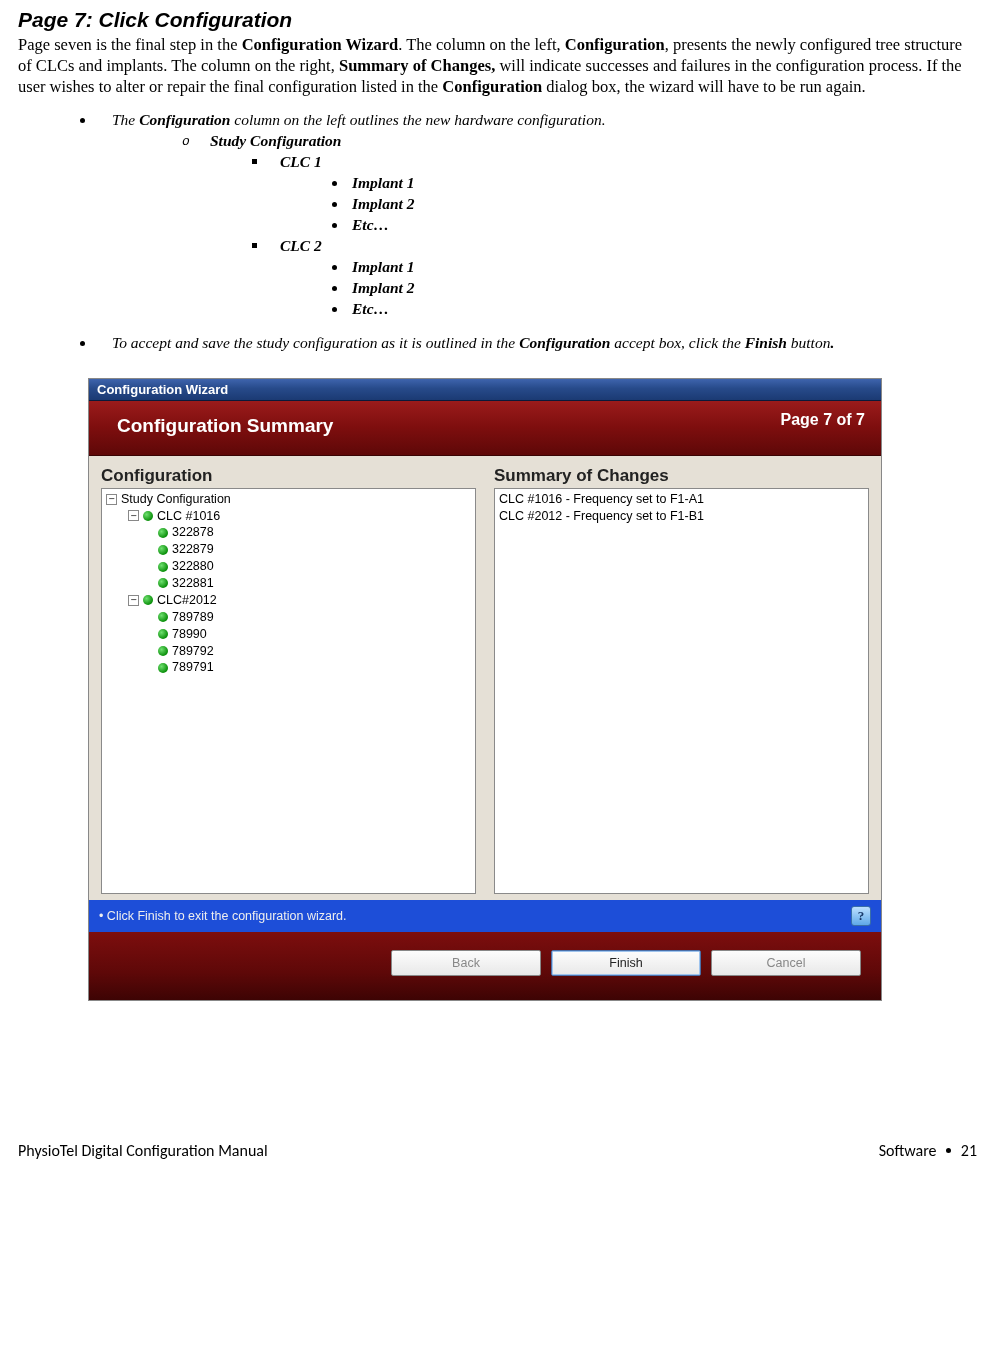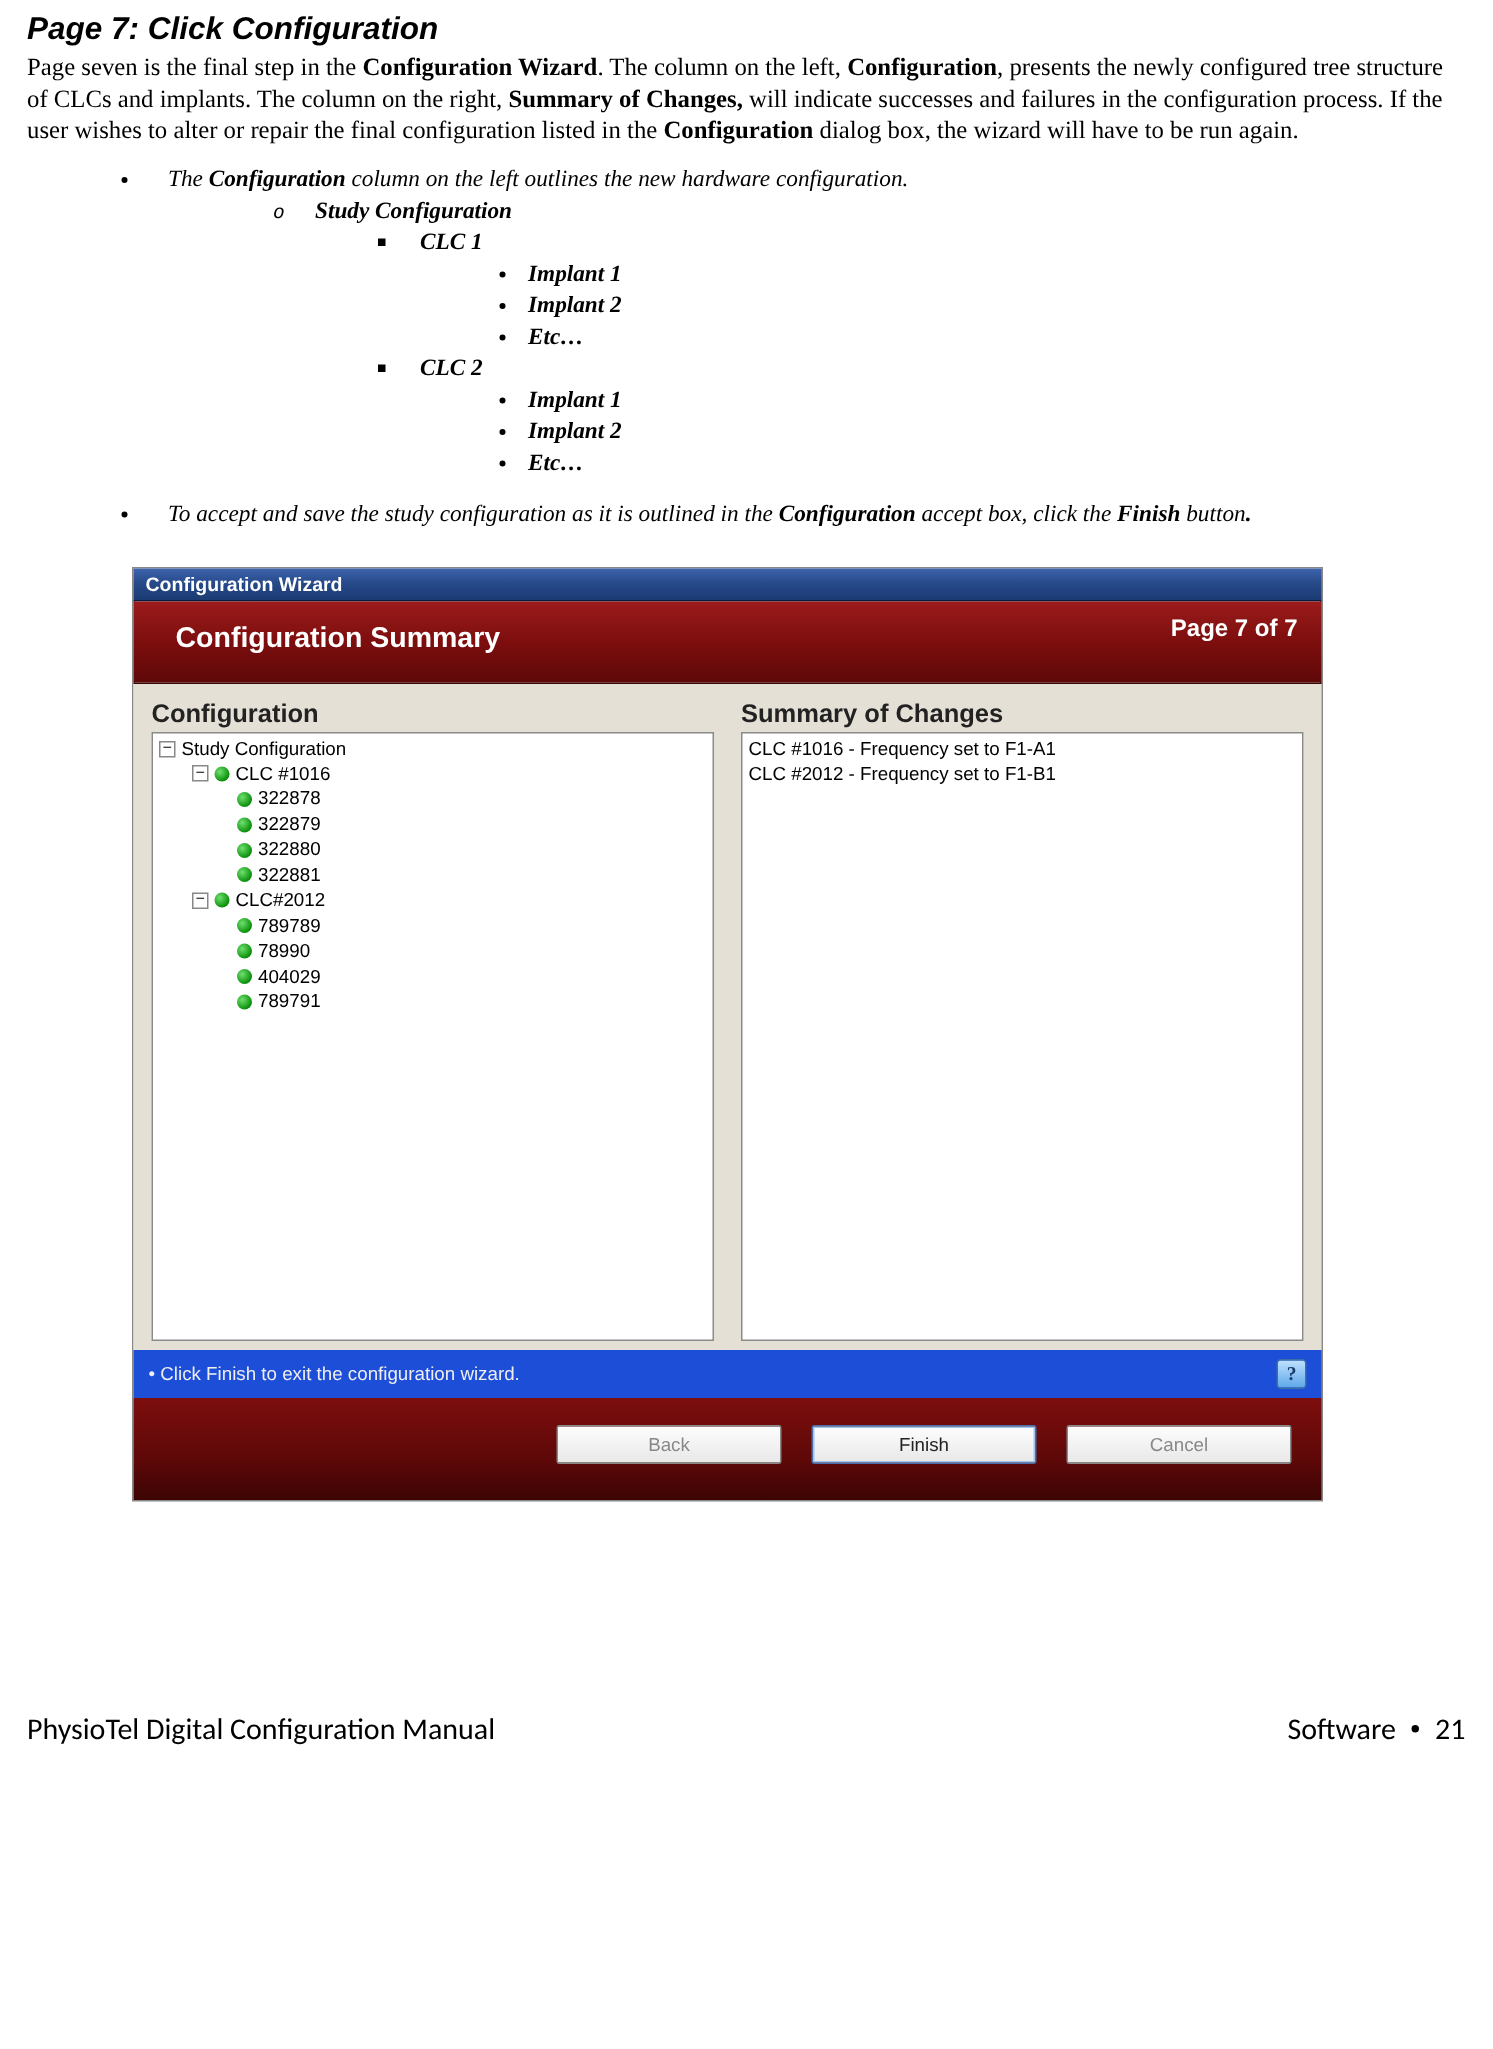--- a/index.html
+++ b/index.html
@@ -202,21 +202,21 @@
     display: inline-flex;
     align-items: center;
     justify-content: center;
     font-family: Georgia, serif;
   }
   .buttonbar {
     background: linear-gradient(#7d0e0e, #5e0808 60%, #3d0404);
     padding: 18px 20px 24px 20px;
     display: flex;
     justify-content: flex-end;
-    gap: 20px;
+    gap: 10px;
   }
   .wbtn {
     width: 148px;
     height: 24px;
     background: linear-gradient(#fdfdfd,#e8e8e8);
     border: 1px solid #888;
     font-family: "Segoe UI", Tahoma, sans-serif;
     font-size: 12.5px;
     color: #888;
     display: inline-flex;
@@ -225,21 +225,21 @@
     border-radius: 2px;
   }
   .wbtn.primary {
     color: #222;
     border: 1px solid #4a6fa8;
     box-shadow: 0 0 0 1px #9fc4ee inset;
   }
 
   .footer {
     font-family: Calibri, Arial, sans-serif;
-    font-size: 20px;
+    font-size: 16px;
     display: flex;
     justify-content: space-between;
     padding: 0 18px;
     margin-top: 120px;
   }
   .footer .dot {
     display: inline-block;
     width: 5px; height: 5px;
     background: #000;
     border-radius: 50%;
@@ -348,21 +348,21 @@
                 <span>789789</span>
               </div>
             <div class="tree-row">
                 <span class="sp sp48"></span>
                 <span class="green-dot"></span>
                 <span>78990</span>
               </div>
             <div class="tree-row">
                 <span class="sp sp48"></span>
                 <span class="green-dot"></span>
-                <span>404029</span>
+                <span>789792</span>
               </div>
             <div class="tree-row">
                 <span class="sp sp48"></span>
                 <span class="green-dot"></span>
                 <span>789791</span>
               </div>
           </div>
         </div>
         <div class="col">
           <div class="col-title">Summary of Changes</div>

